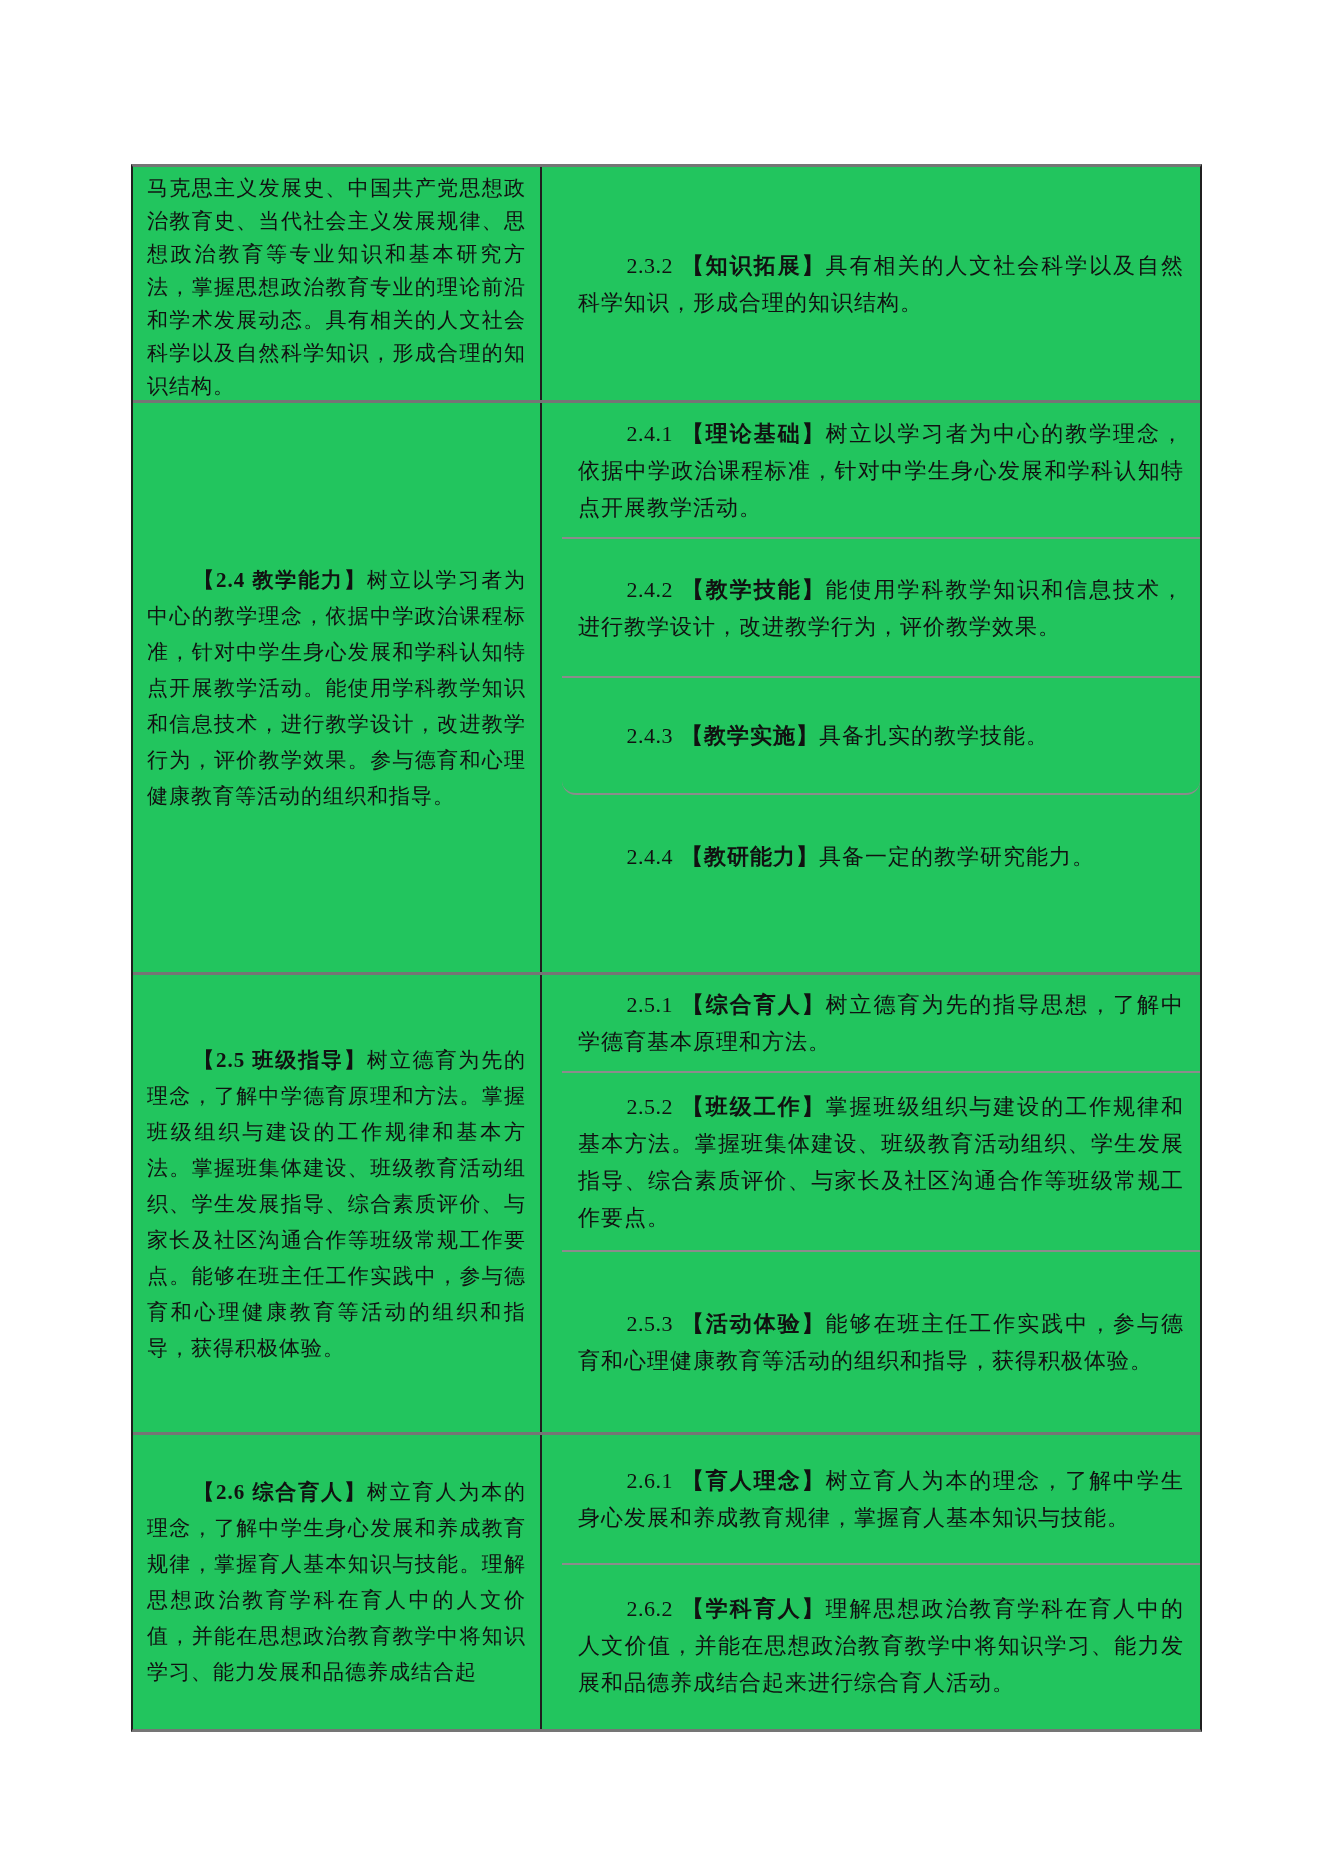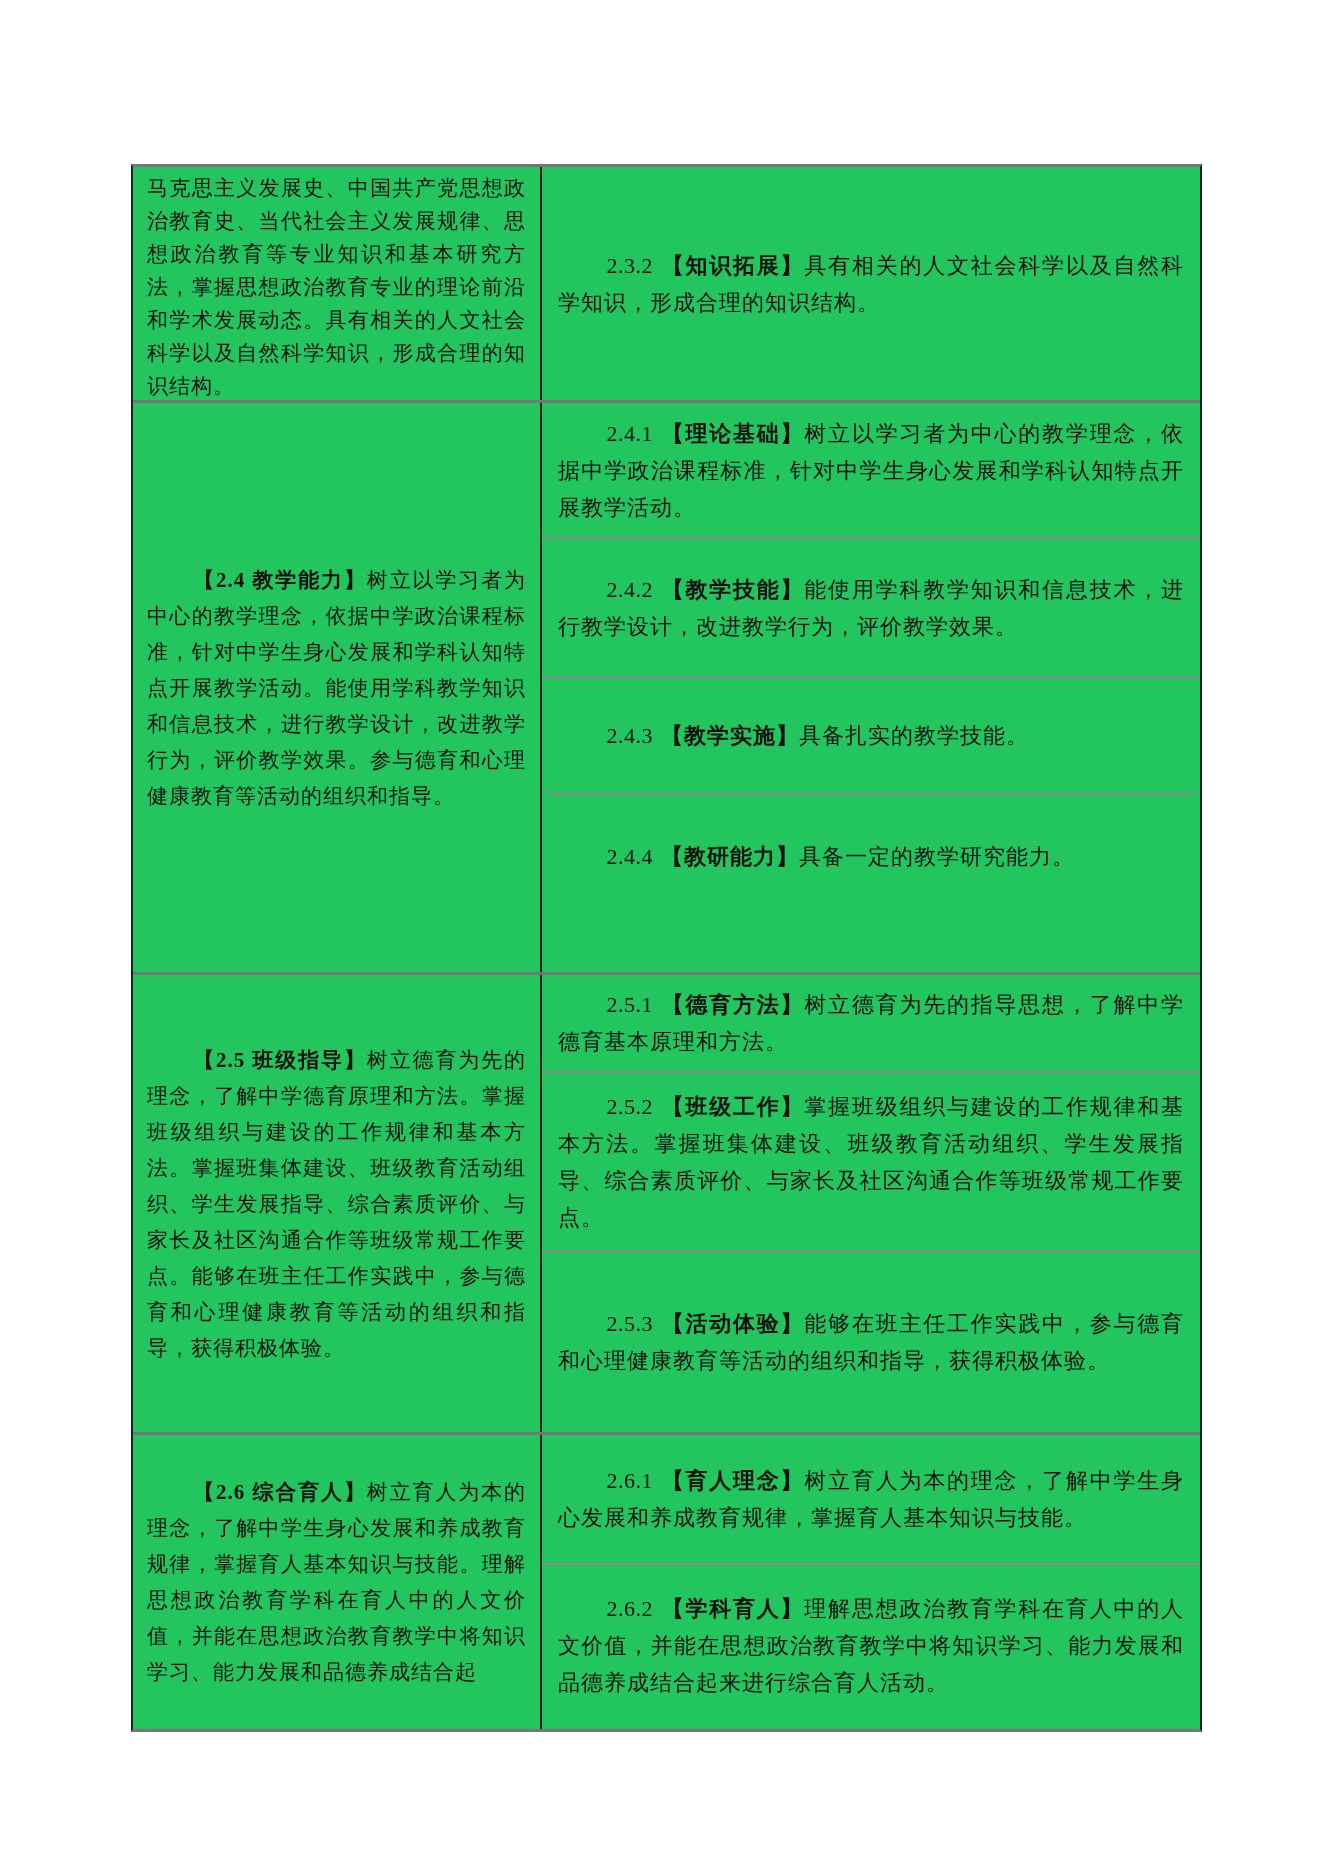--- a/index.html
+++ b/index.html
@@ -56,20 +56,21 @@
     display: flex;
     flex-direction: column;
   }
   .sub-cell {
     box-sizing: border-box;
     border-bottom: 2px solid #8c8c8c;
     display: flex;
     flex-direction: column;
     justify-content: center;
     padding: 0 16px;
+    margin-left: 20px;
   }
   .sub-cell:last-child { border-bottom: none; }
   .h-155 { height: 136px; }
   .h-139 { height: 139px; }
   .h-153 { height: 117px; border-radius: 14px; }
   .h-122 { height: 122px; }
   .h-98  { height: 98px;  }
   .h-179 { height: 179px; }
   .h-180 { height: 180px; }
   .h-130 { height: 130px; }
@@ -134,21 +135,21 @@
       </div>
     </div>
   </div>
 
   <div class="t-row row-3">
     <div class="cell-left">
       <p class="cell-p left-p indent"><span class="lbl">【2.5 班级指导】</span><span>树立德育为先的理念，了解中学德育原理和方法。掌握班级组织与建设的工作规律和基本方法。掌握班集体建设、班级教育活动组织、学生发展指导、综合素质评价、与家长及社区沟通合作等班级常规工作要点。能够在班主任工作实践中，参与德育和心理健康教育等活动的组织和指导，获得积极体验。</span></p>
     </div>
     <div class="col-right">
       <div class="sub-cell h-98">
-        <p class="cell-p right-p indent"><span class="code">2.5.1</span><span class="lbl">【德育方法】</span><span>树立德育为先的指导思想，了解中学德育基本原理和方法。</span></p>
+        <p class="cell-p right-p indent"><span class="code">2.5.1</span><span class="lbl">【综合育人】</span><span>树立德育为先的指导思想，了解中学德育基本原理和方法。</span></p>
       </div>
       <div class="sub-cell h-179">
         <p class="cell-p right-p indent"><span class="code">2.5.2</span><span class="lbl">【班级工作】</span><span>掌握班级组织与建设的工作规律和基本方法。掌握班集体建设、班级教育活动组织、学生发展指导、综合素质评价、与家长及社区沟通合作等班级常规工作要点。</span></p>
       </div>
       <div class="sub-cell h-180">
         <p class="cell-p right-p indent"><span class="code">2.5.3</span><span class="lbl">【活动体验】</span><span>能够在班主任工作实践中，参与德育和心理健康教育等活动的组织和指导，获得积极体验。</span></p>
       </div>
     </div>
   </div>
 

